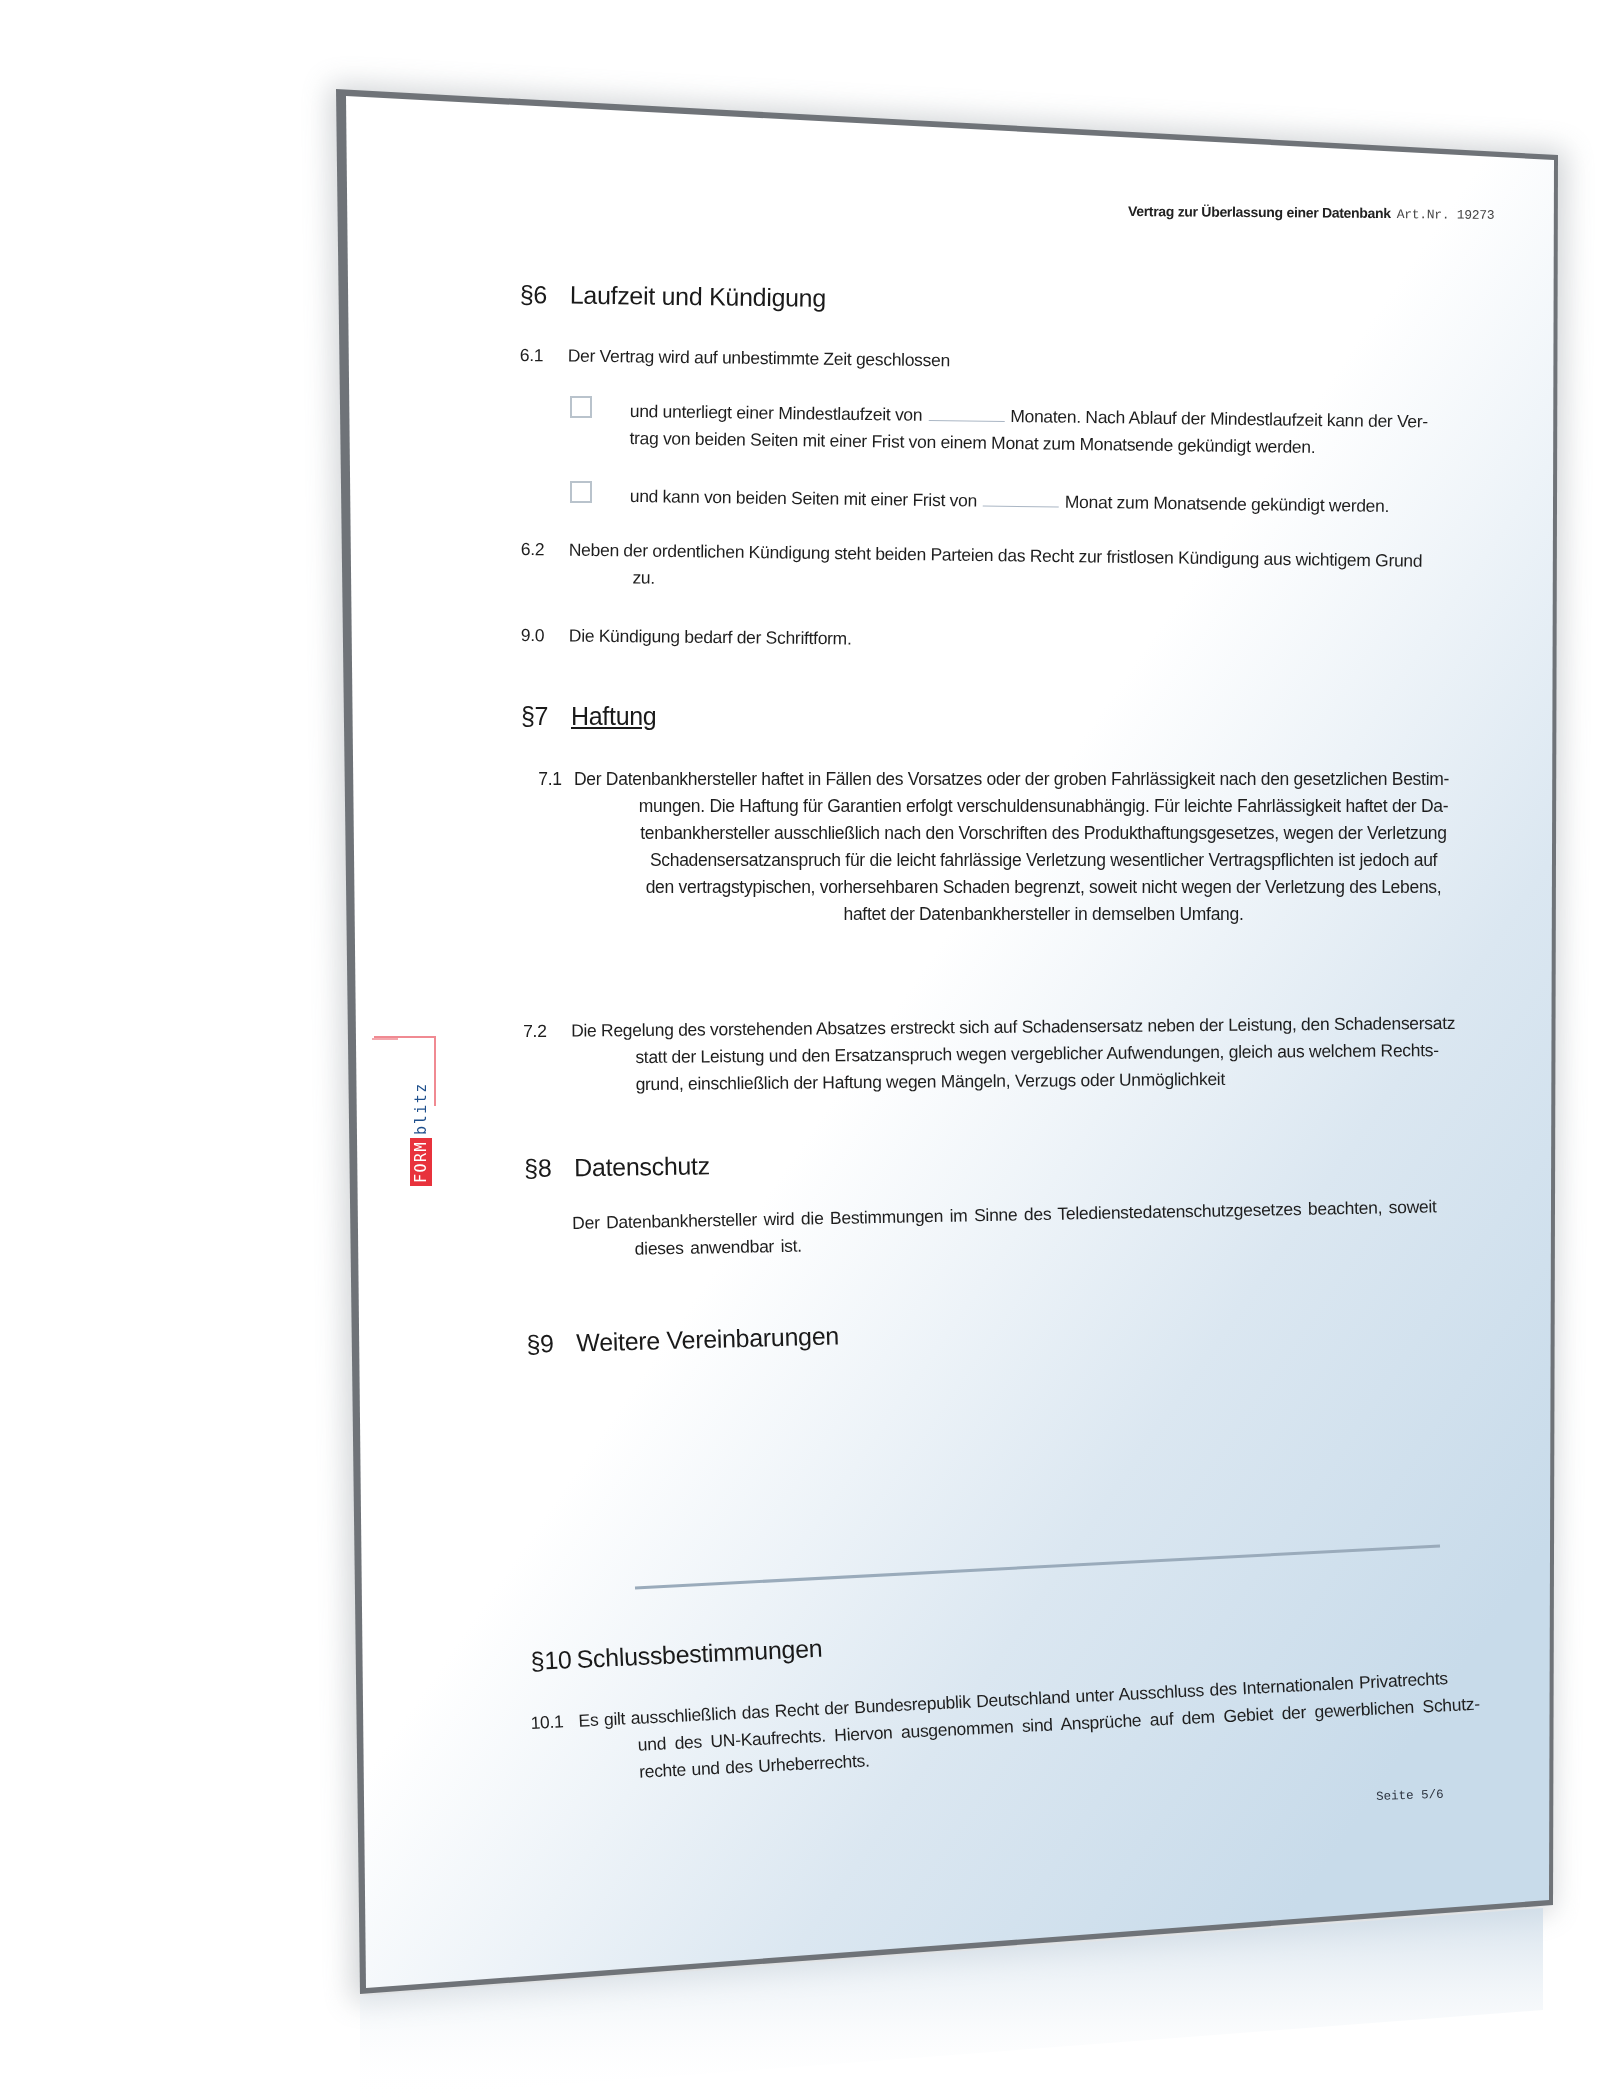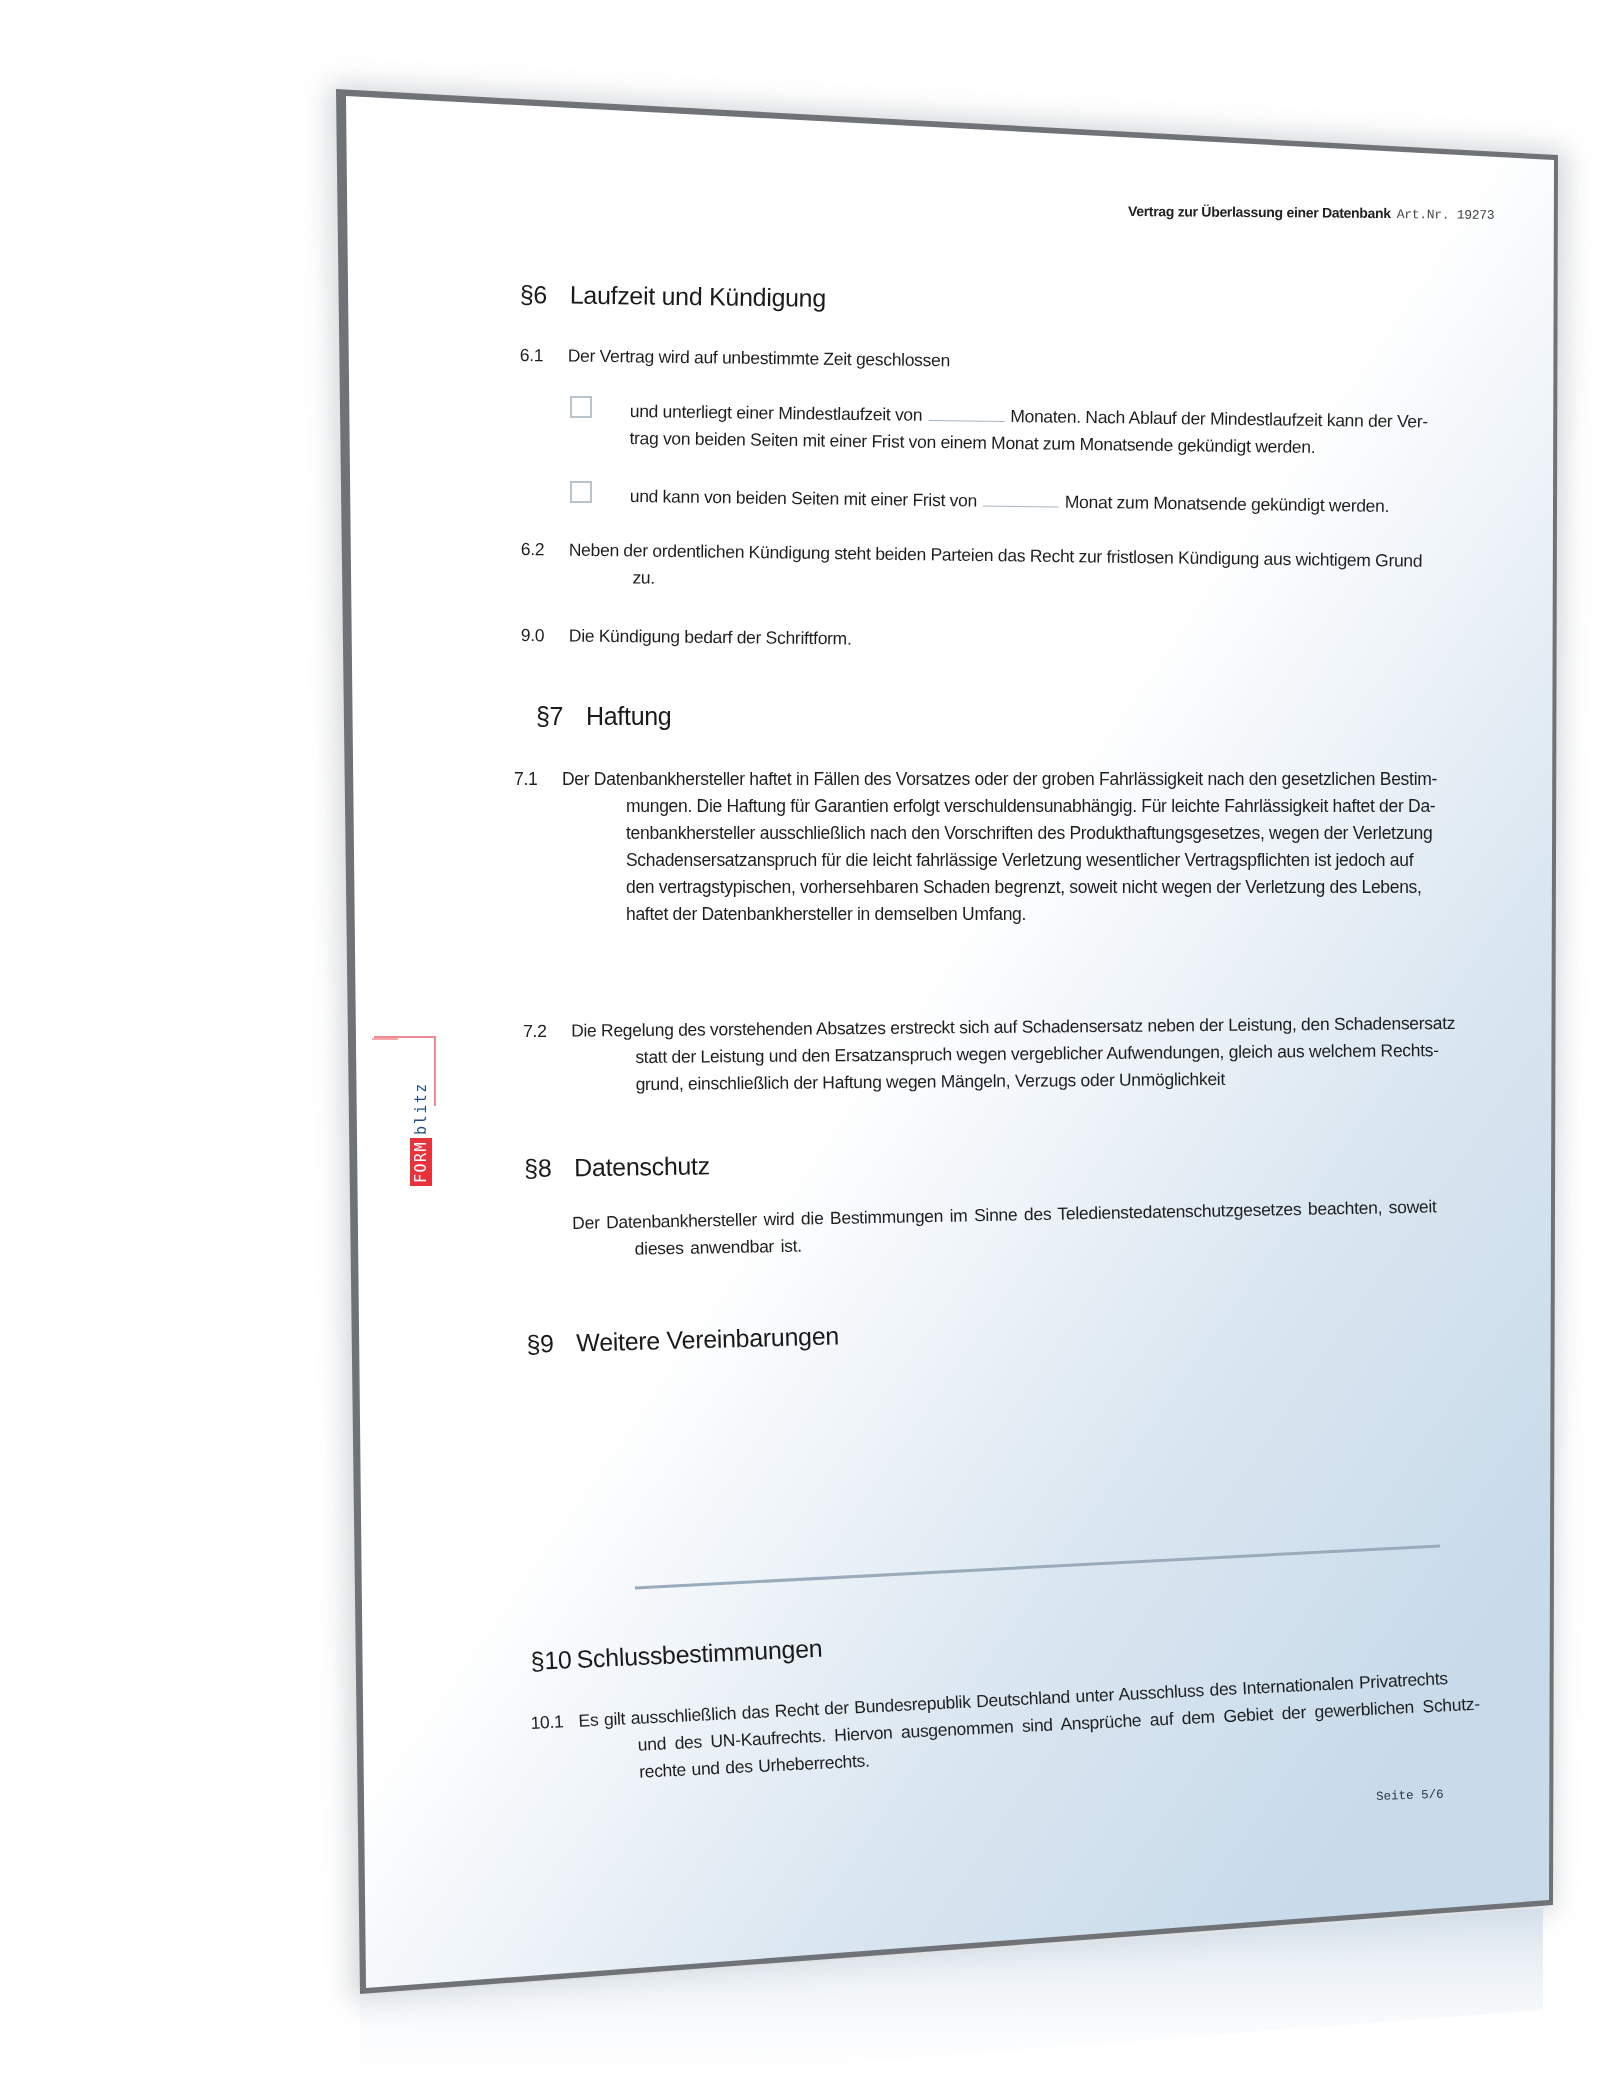--- a/index.html
+++ b/index.html
@@ -82,25 +82,25 @@
 
   <div class="blk p cond" style="left:521px; top:536px; transform:rotate(0.75deg);">
     <div><span class="num">6.2</span><span>Neben der ordentlichen Kündigung steht beiden Parteien das Recht zur fristlosen Kündigung aus wichtigem Grund</span></div>
     <div style="padding-left:112px;"><span>zu.</span></div>
   </div>
 
   <div class="blk p cond" style="left:521px; top:622px; transform:rotate(0.6deg);">
     <span class="num">9.0</span><span>Die Kündigung bedarf der Schriftform.</span>
   </div>
 
-  <div class="blk h2 cond" style="left:536px; top:702px;">
+  <div class="blk h2 cond" style="left:521px; top:702px;text-decoration:underline;">
     <span class="num">§7</span><span>Haftung</span>
   </div>
 
-  <div class="blk p cond" style="left:514px; top:766px;">
+  <div class="blk p cond" style="left:526px; top:766px;text-align:center;">
     <div><span class="num">7.1</span><span>Der Datenbankhersteller haftet in Fällen des Vorsatzes oder der groben Fahrlässigkeit nach den gesetzlichen Bestim-</span></div>
     <div style="padding-left:112px;">mungen. Die Haftung für Garantien erfolgt verschuldensunabhängig. Für leichte Fahrlässigkeit haftet der Da-</div>
     <div style="padding-left:112px;">tenbankhersteller ausschließlich nach den Vorschriften des Produkthaftungsgesetzes, wegen der Verletzung</div>
     <div style="padding-left:112px;">Schadensersatzanspruch für die leicht fahrlässige Verletzung wesentlicher Vertragspflichten ist jedoch auf</div>
     <div style="padding-left:112px;">den vertragstypischen, vorhersehbaren Schaden begrenzt, soweit nicht wegen der Verletzung des Lebens,</div>
     <div style="padding-left:112px;">haftet der Datenbankhersteller in demselben Umfang.</div>
   </div>
 
   <div class="blk p cond" style="left:523px; top:1018px; transform:rotate(-0.5deg);">
     <div><span class="num">7.2</span><span>Die Regelung des vorstehenden Absatzes erstreckt sich auf Schadensersatz neben der Leistung, den Schadensersatz</span></div>

